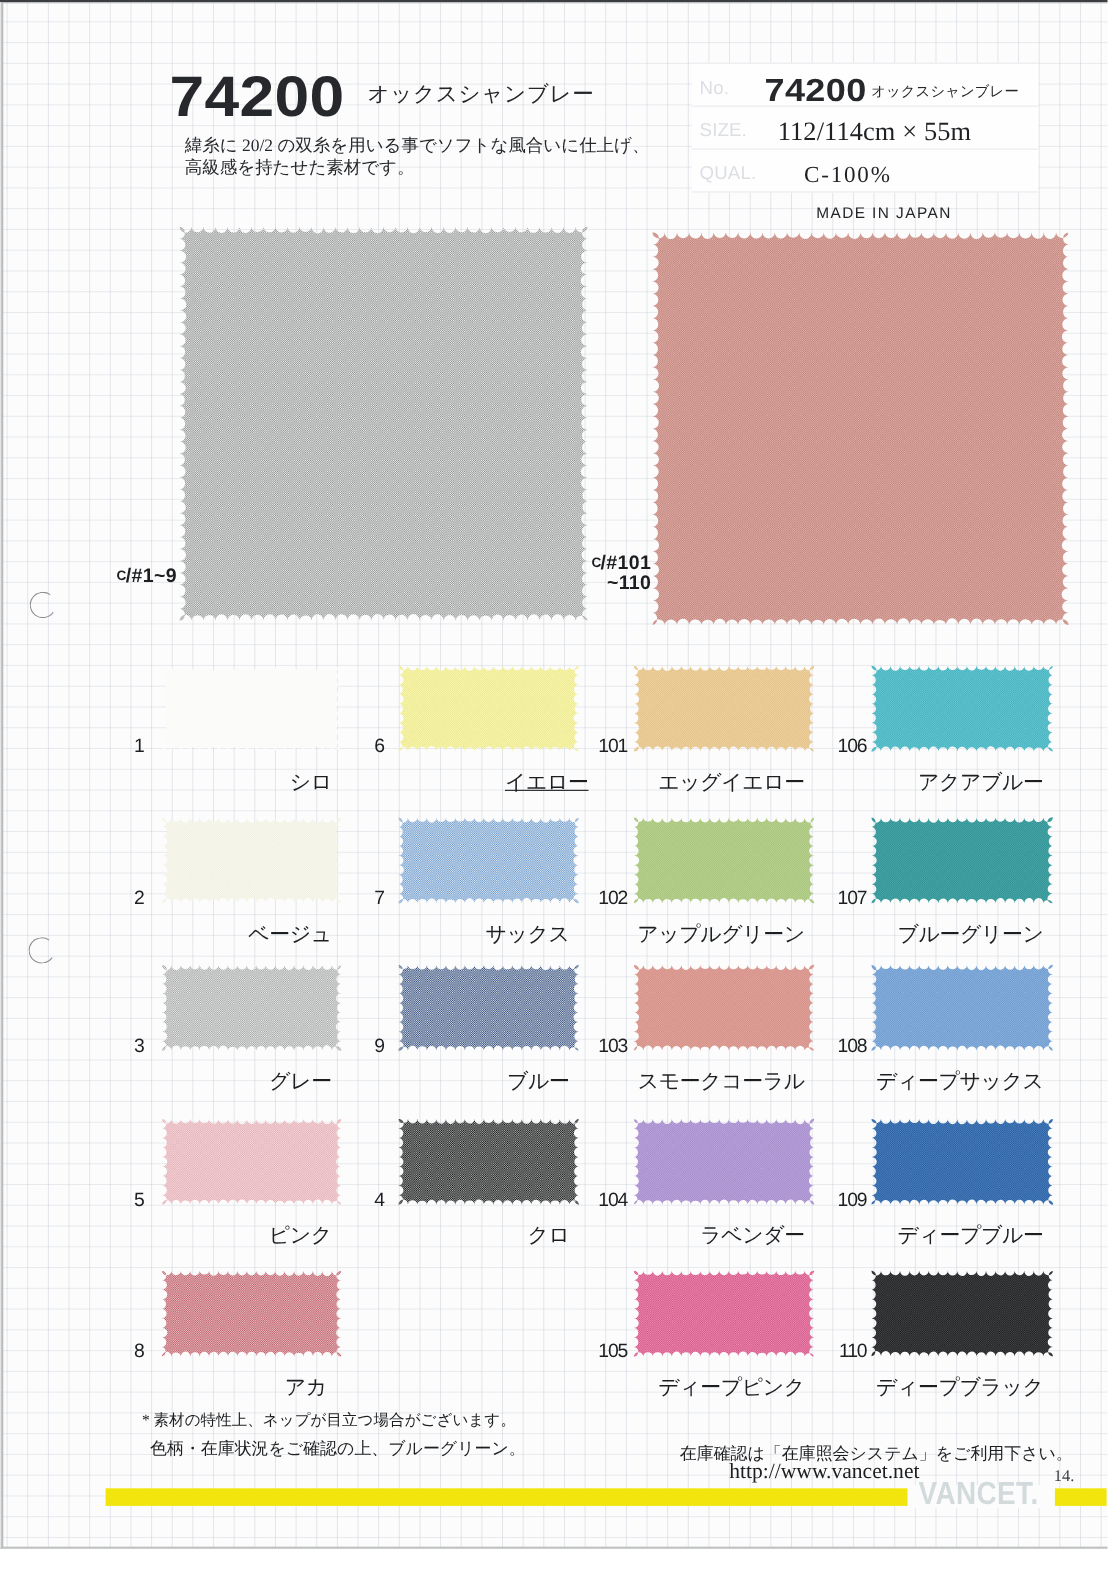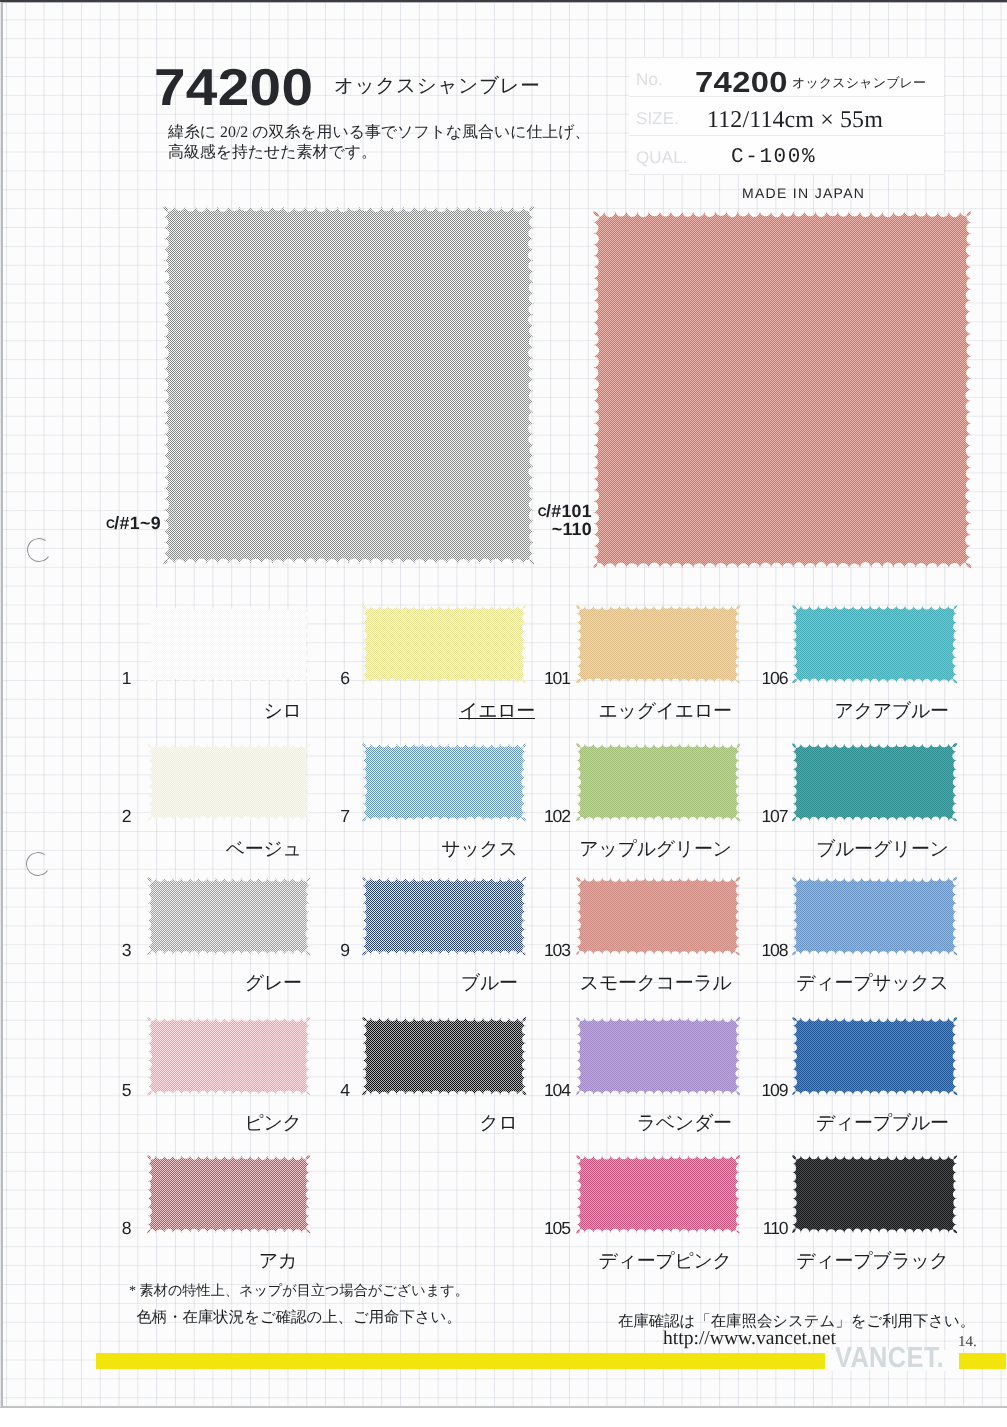--- a/index.html
+++ b/index.html
@@ -36,21 +36,21 @@
   #subtitle{position:absolute;left:168px;top:123px;font-family:"Liberation Serif",serif;
     font-size:15.9px;line-height:19.5px;color:#25272a;white-space:nowrap;}
 
   
   #spec{position:absolute;left:629px;top:57px;width:315px;height:118px;background:#fefefe;}
   .spec-line{position:absolute;left:0;width:315px;height:1px;background:#e8eaed;}
   .spec-label{position:absolute;left:7px;color:#dcdee2;font-size:17px;letter-spacing:.1px;}
   #spec-code{position:absolute;left:66px;top:12px;font-weight:bold;font-size:29px;color:#26282b;letter-spacing:0.3px;line-height:28px;transform:scaleX(1.13);transform-origin:left top;}
   #spec-name{position:absolute;left:163px;top:19px;font-family:"Liberation Serif",serif;font-size:13.05px;color:#232528;letter-spacing:0.1px;line-height:14px;white-space:nowrap;}
   #spec-size{position:absolute;left:78px;top:51px;font-family:"Liberation Serif",serif;font-size:24px;color:#1f2124;letter-spacing:.1px;line-height:25px;white-space:nowrap;}
-  #spec-qual{position:absolute;left:102px;top:89px;font-family:Liberation Mono, monospace;font-size:21px;color:#1f2124;letter-spacing:1.6px;line-height:24px;}
+  #spec-qual{position:absolute;left:102px;top:89px;font-family:Liberation Serif, serif;font-size:21px;color:#1f2124;letter-spacing:1.6px;line-height:24px;}
   #made-in{position:absolute;left:742px;top:185px;font-size:14px;letter-spacing:1.3px;color:#232528;}
 
   
   .swsvg{position:absolute;display:block;}
   .cref{position:absolute;font-weight:bold;font-size:17.8px;color:#1c1e20;line-height:17.5px;letter-spacing:0.3px;}
   .cref .sm{font-size:12.4px;vertical-align:1.5px;letter-spacing:-0.6px;}
 
   .num{position:absolute;font-size:17.6px;color:#1c1e20;text-align:right;letter-spacing:-1.1px;}
   .cname{position:absolute;font-size:19px;color:#1c1e20;text-align:right;letter-spacing:-.35px;}
 
@@ -349,20 +349,20 @@
         </pattern>
       </defs>
       <path d="M 3.20 3.20 A 4.34 4.16 0 0 0 11.88 3.44 A 4.34 4.13 0 0 0 20.57 3.10 A 4.34 4.04 0 0 0 29.25 3.30 A 4.34 4.68 0 0 0 37.94 3.01 A 4.34 4.60 0 0 0 46.62 3.04 A 4.34 4.40 0 0 0 55.31 3.13 A 4.34 4.39 0 0 0 63.99 3.30 A 4.34 4.04 0 0 0 72.67 3.39 A 4.34 4.18 0 0 0 81.36 3.44 A 4.34 4.66 0 0 0 90.04 3.41 A 4.34 3.81 0 0 0 98.73 3.26 A 4.34 4.75 0 0 0 107.41 3.32 A 4.34 4.80 0 0 0 116.09 2.97 A 4.34 4.26 0 0 0 124.78 3.36 A 4.34 4.39 0 0 0 133.46 2.96 A 4.34 4.14 0 0 0 142.15 3.25 A 4.34 4.70 0 0 0 150.83 3.34 A 4.34 4.48 0 0 0 159.52 3.07 A 4.34 4.04 0 0 0 168.20 3.35 A 4.44 4.33 0 0 0 168.03 11.87 A 4.34 4.33 0 0 0 168.09 20.53 A 3.81 4.33 0 0 0 167.97 29.20 A 3.83 4.33 0 0 0 168.31 37.87 A 4.30 4.33 0 0 0 168.11 46.53 A 3.81 4.33 0 0 0 168.25 55.20 A 4.24 4.33 0 0 0 168.17 63.87 A 4.70 4.33 0 0 0 168.19 72.53 A 4.36 4.33 0 0 0 168.17 81.20 A 4.34 3.96 0 0 0 159.52 80.97 A 4.34 3.84 0 0 0 150.83 81.16 A 4.34 4.80 0 0 0 142.15 81.09 A 4.34 4.35 0 0 0 133.46 81.08 A 4.34 4.12 0 0 0 124.78 81.37 A 4.34 4.42 0 0 0 116.09 81.39 A 4.34 4.73 0 0 0 107.41 81.32 A 4.34 3.81 0 0 0 98.73 81.10 A 4.34 4.60 0 0 0 90.04 81.33 A 4.34 4.42 0 0 0 81.36 80.95 A 4.34 4.29 0 0 0 72.67 81.27 A 4.34 4.66 0 0 0 63.99 81.27 A 4.34 4.78 0 0 0 55.31 81.44 A 4.34 3.85 0 0 0 46.62 81.13 A 4.34 3.91 0 0 0 37.94 81.03 A 4.34 4.10 0 0 0 29.25 80.96 A 4.34 3.86 0 0 0 20.57 81.06 A 4.34 4.76 0 0 0 11.88 80.98 A 4.34 4.79 0 0 0 3.20 80.98 A 4.65 4.33 0 0 0 2.98 72.53 A 4.44 4.33 0 0 0 3.46 63.87 A 4.09 4.33 0 0 0 3.10 55.20 A 4.53 4.33 0 0 0 3.47 46.53 A 4.35 4.33 0 0 0 3.13 37.87 A 4.42 4.33 0 0 0 3.19 29.20 A 3.82 4.33 0 0 0 3.34 20.53 A 3.79 4.33 0 0 0 3.16 11.87 A 4.04 4.33 0 0 0 3.35 3.20 Z" fill="url(#wv20)"></path>
     </svg>
     <div class="num" style="left: 707.5px; top: 1217.8px; width: 80px;">110</div>
     <div class="cname" style="left: 728.7px; top: 1247.8px; width: 220px;">ディープブラック</div>
   </div>
 
 <div class="note" id="note1" style="left:129px;top:1282px;font-size:14.15px;">* 素材の特性上、ネップが目立つ場合がございます。</div>
 <div class="note" id="note2" style="left:121px;top:1308px;">
-  <div>　色柄・在庫状況をご確認の上、ご用命下さい。</div>
+  <div>　色柄・在庫状況をご確認の上、ブルーグリーン。</div>
 </div>
 <div class="note" id="rnote1" style="left:618px;top:1312px;">在庫確認は「在庫照会システム」をご利用下さい。</div>
 <div class="note" id="rnote2" style="left:663px;top:1329px;font-size:19.6px;">http://www.vancet.net</div>
 <div id="yellowbar"></div>
 <div id="logobox"></div>
 <div id="logo">VANCET.</div>
 <div id="pageno">14.</div>
 
 </body></html>

